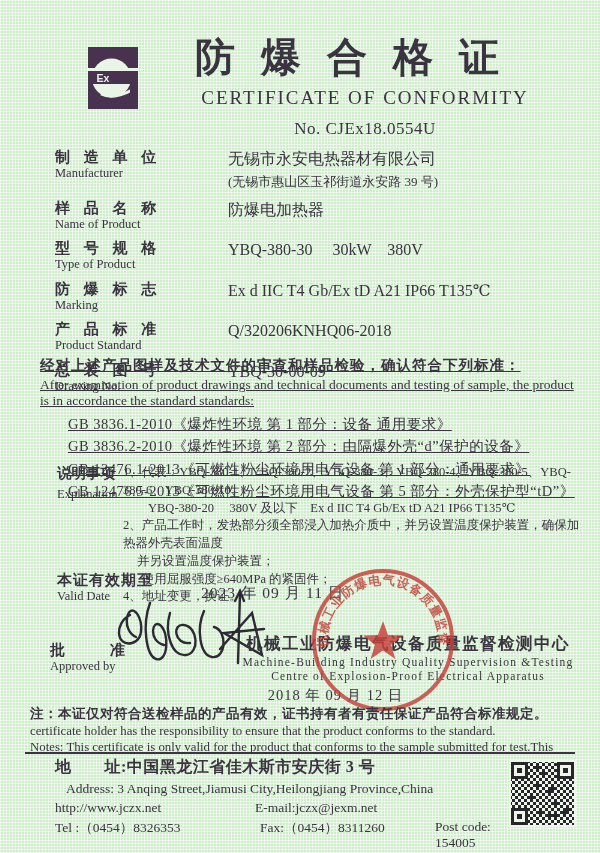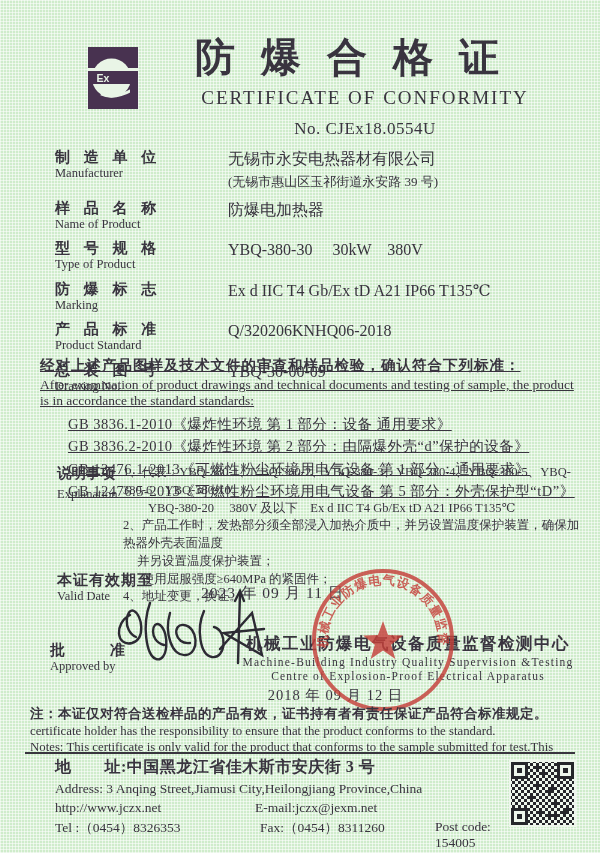--- a/index.html
+++ b/index.html
@@ -51,21 +51,21 @@
   .issue-date{left:243px;top:686px;width:185px;text-align:center;font-size:14.5px;letter-spacing:1px;}
   .seal{left:295px;top:566px;width:176px;height:150px;opacity:.82;}
   
   .notes{left:30px;top:705px;width:545px;}
   .note-cn{font-size:13.5px;font-weight:bold;letter-spacing:.5px;}
   .note-en{font-size:12.8px;line-height:1.22;margin-top:1px;}
   .rule{left:25px;top:752px;width:550px;border-top:2px solid #39343f;height:0;}
   
   .footer{left:55px;top:757px;width:450px;}
   .addr-cn{font-size:16px;font-weight:bold;letter-spacing:.5px;}
-  .addr-en{font-size:13.5px;margin-top:3px;}
+  .addr-en{font-size:13.5px;margin-top:3px;margin-left:11px;}
   .frow2{font-size:13.5px;margin-top:3px;display:flex;}
   .w200{width:200px;flex:none;}
   .w205{width:205px;flex:none;}
   .w175{width:175px;flex:none;font-family:Liberation Serif, serif;}
   .qr{left:509px;top:760px;width:67px;height:67px;}
 </style>
 </head>
 <body>
 
 <div class="page">

